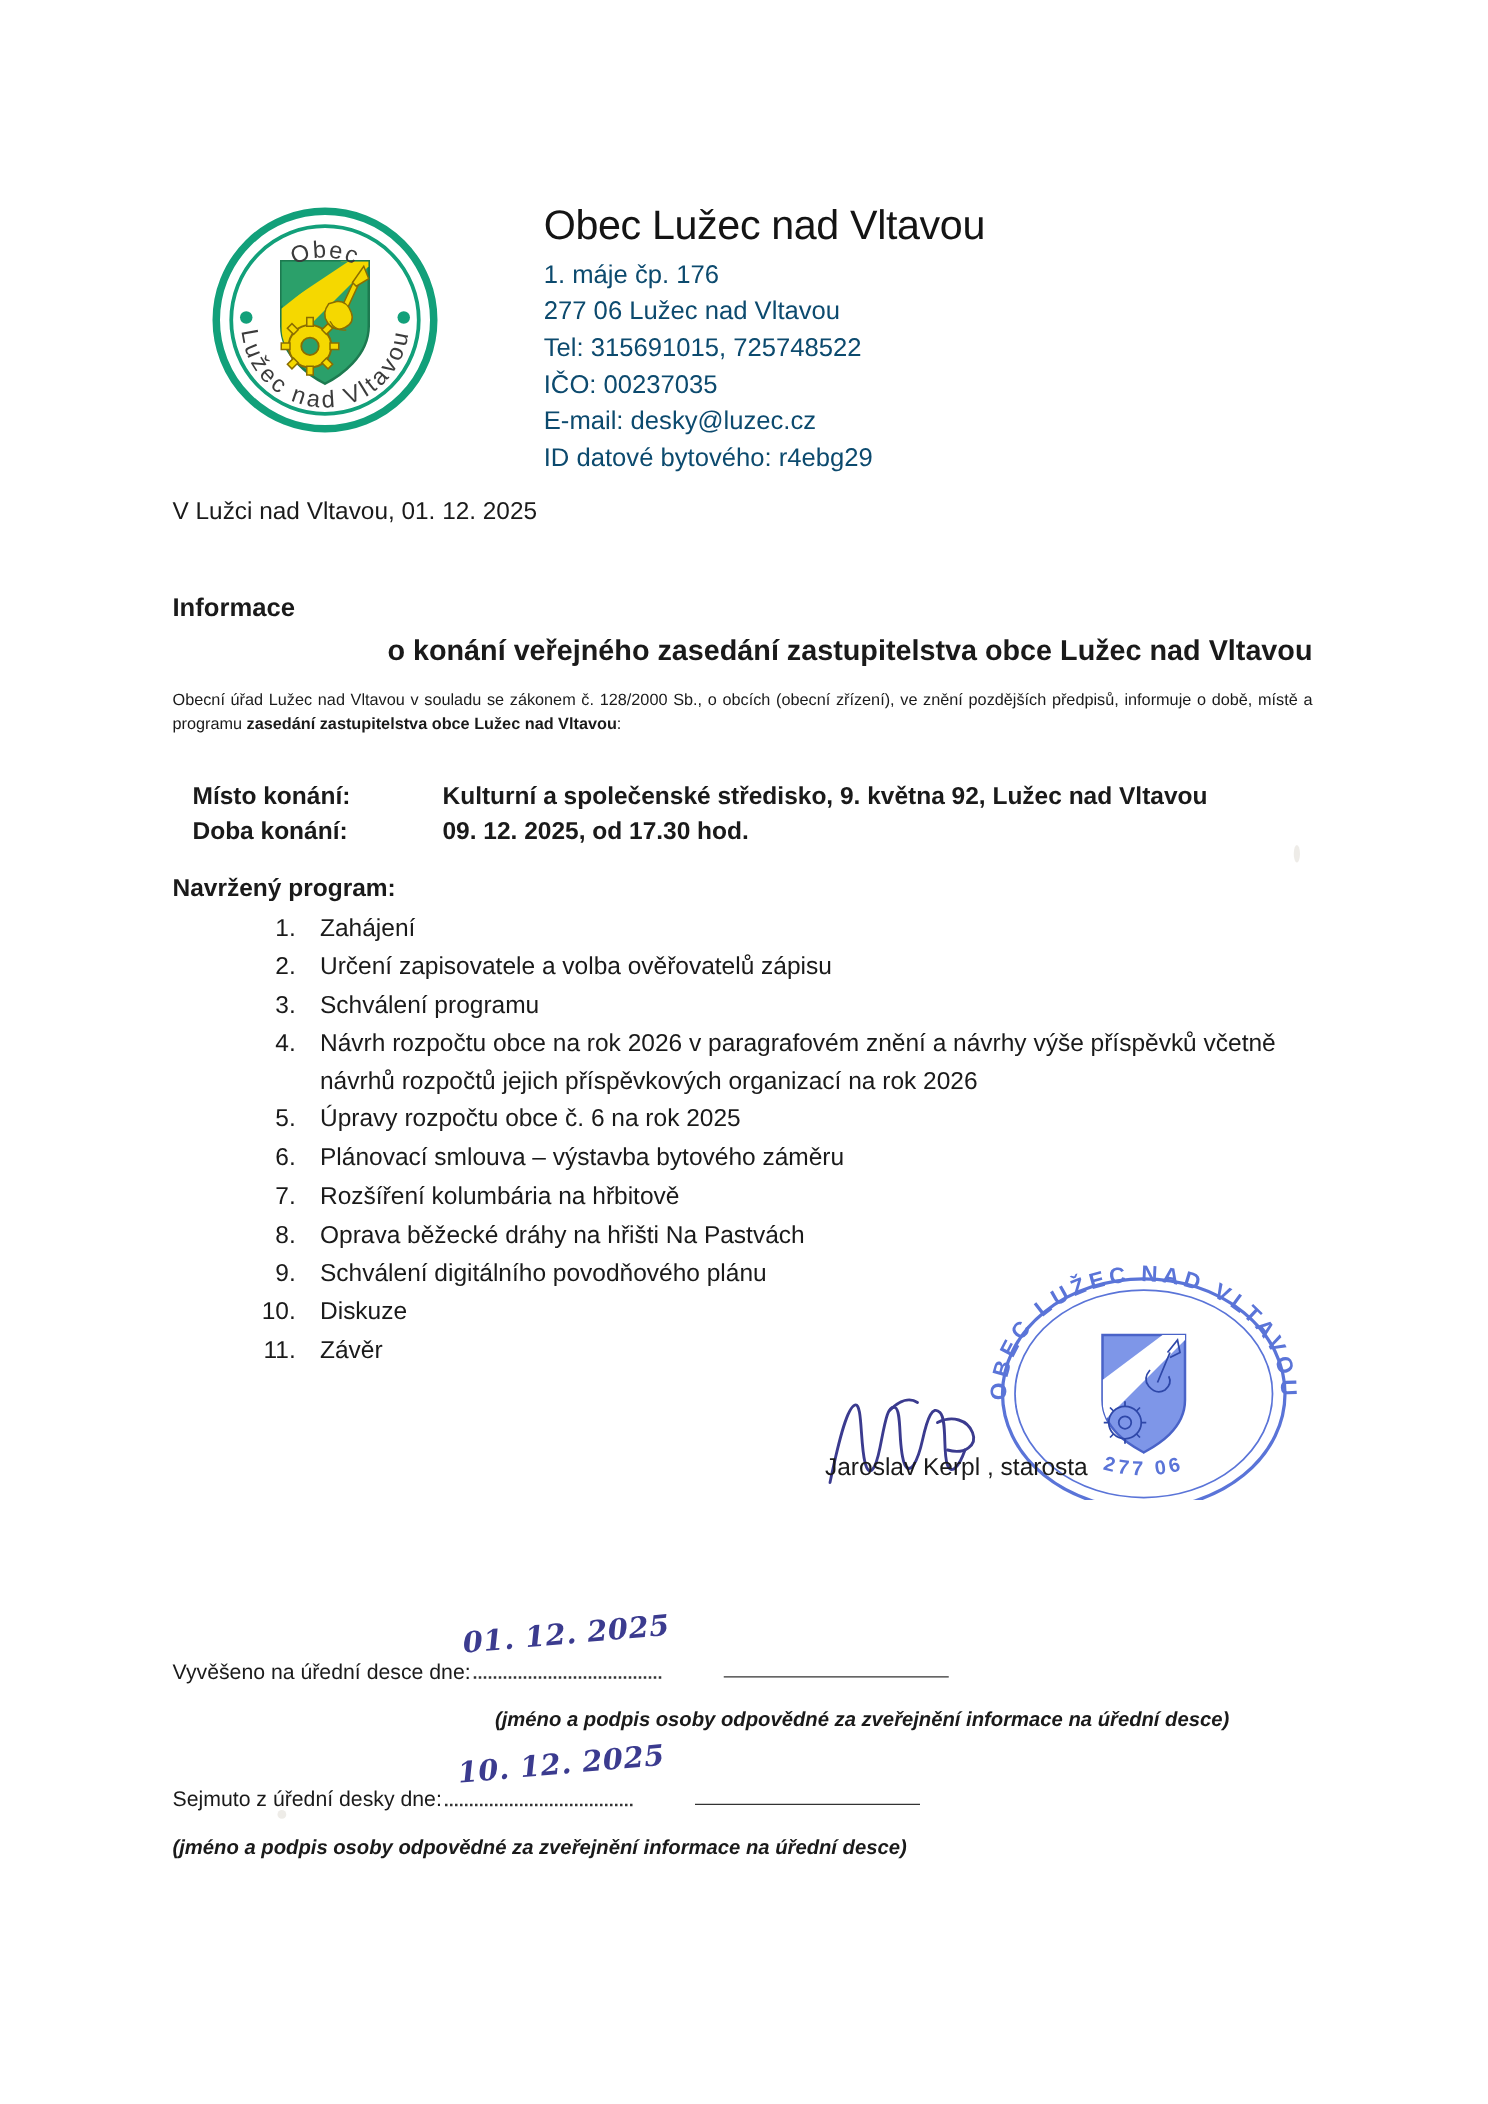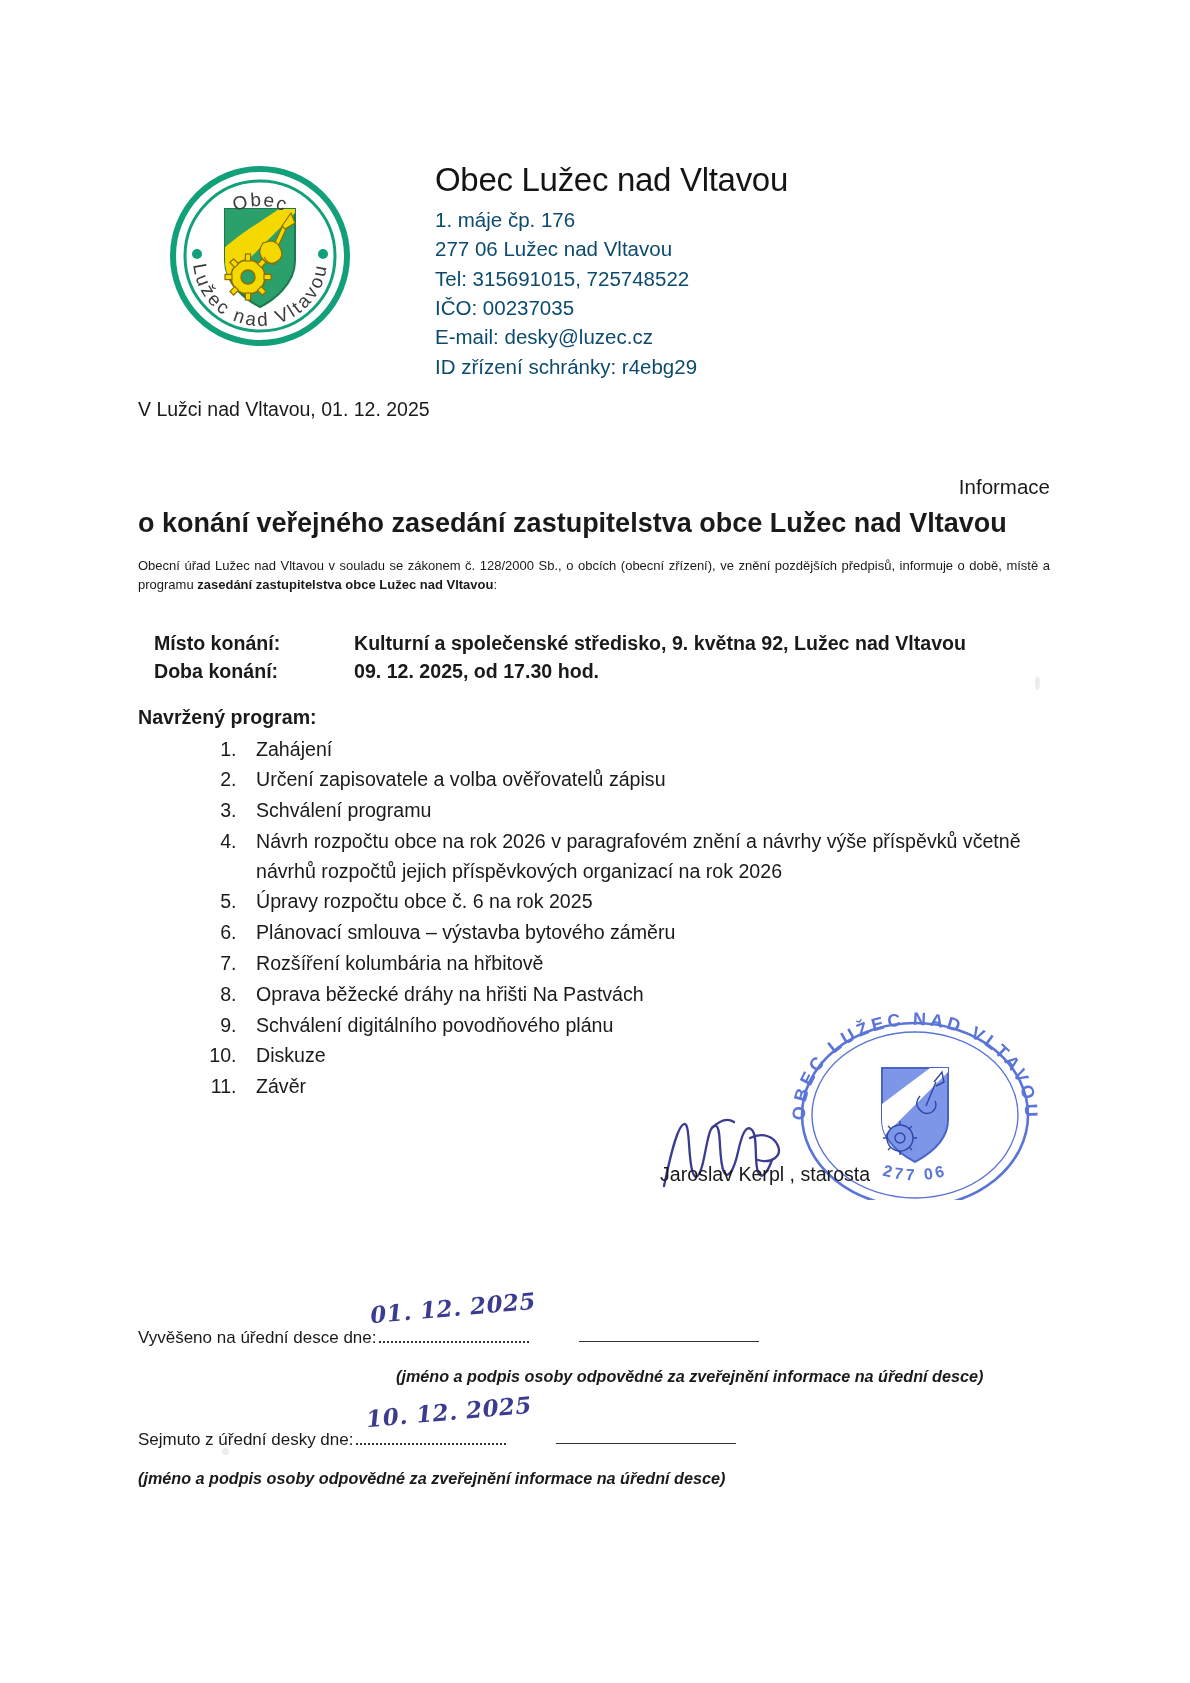--- a/index.html
+++ b/index.html
@@ -73,28 +73,28 @@
   }
 
   
   .body-area {
     position: absolute;
     left: 138px;
     top: 472px;
     width: 912px;
   }
   .doc-title-1 {
+    text-align: left;
+    font-size: 20.5px;
+    font-weight: bold;
+    line-height: 1.5;
+  }
+  .doc-title-2 {
     text-align: right;
-    font-size: 20.5px;
-    font-weight: normal;
-    line-height: 1.5;
-  }
-  .doc-title-2 {
-    text-align: left;
-    font-size: 27px;
+    font-size: 23px;
     font-weight: bold;
     line-height: 1.5;
     margin-bottom: 2px;
   }
   .intro {
     font-size: 13px;
     line-height: 1.48;
     text-align: justify;
     text-justify: inter-word;
   }
@@ -284,21 +284,21 @@
       </div>
     </div>
 
     <div class="org-block">
       <div class="org-title">Obec Lužec nad Vltavou</div>
       <div class="org-line">1. máje čp. 176</div>
       <div class="org-line">277 06 Lužec nad Vltavou</div>
       <div class="org-line">Tel: 315691015, 725748522</div>
       <div class="org-line">IČO: 00237035</div>
       <div class="org-line">E-mail: desky@luzec.cz</div>
-      <div class="org-line">ID zřízení schránky: r4ebg29</div>
+      <div class="org-line">ID datové bytového: r4ebg29</div>
     </div>
   </div>
 
   <div class="place-date">V Lužci nad Vltavou, 01. 12. 2025</div>
 
   <div class="body-area">
     <div class="doc-title-1">Informace</div>
     <div class="doc-title-2">o konání veřejného zasedání zastupitelstva obce Lužec nad Vltavou</div>
 
     <p class="intro">

